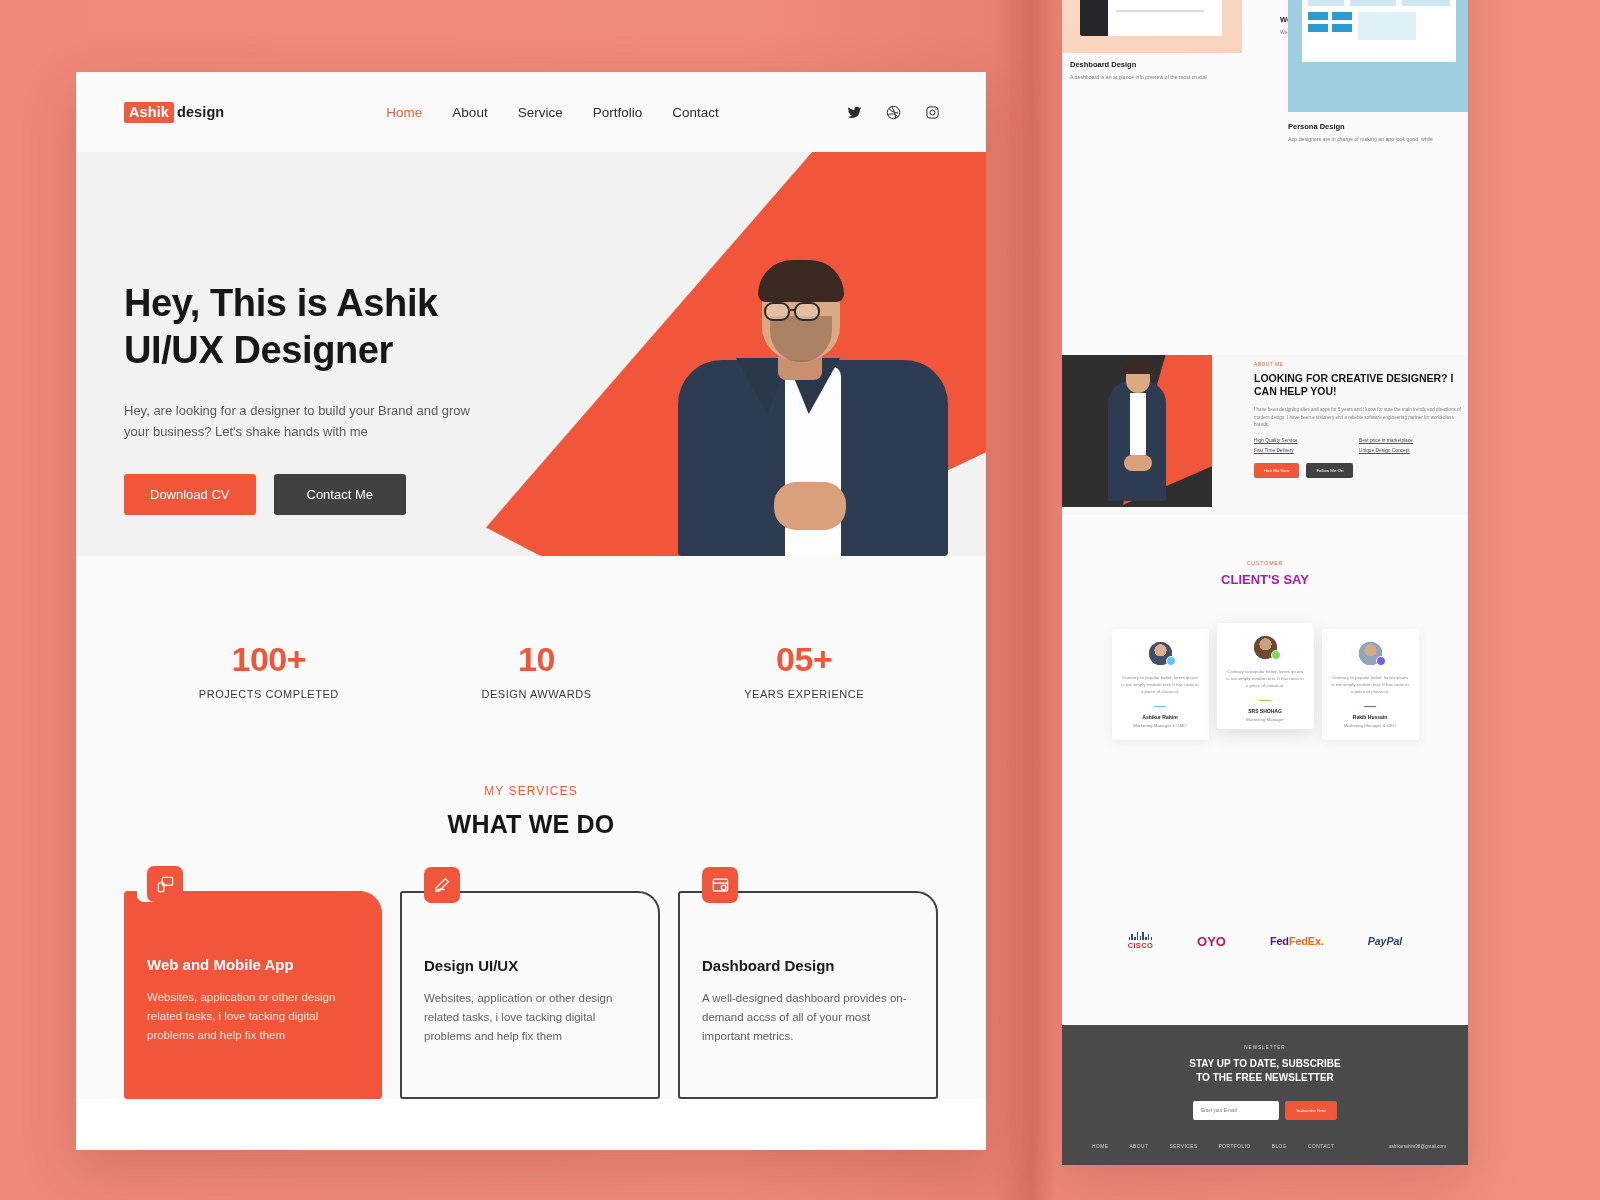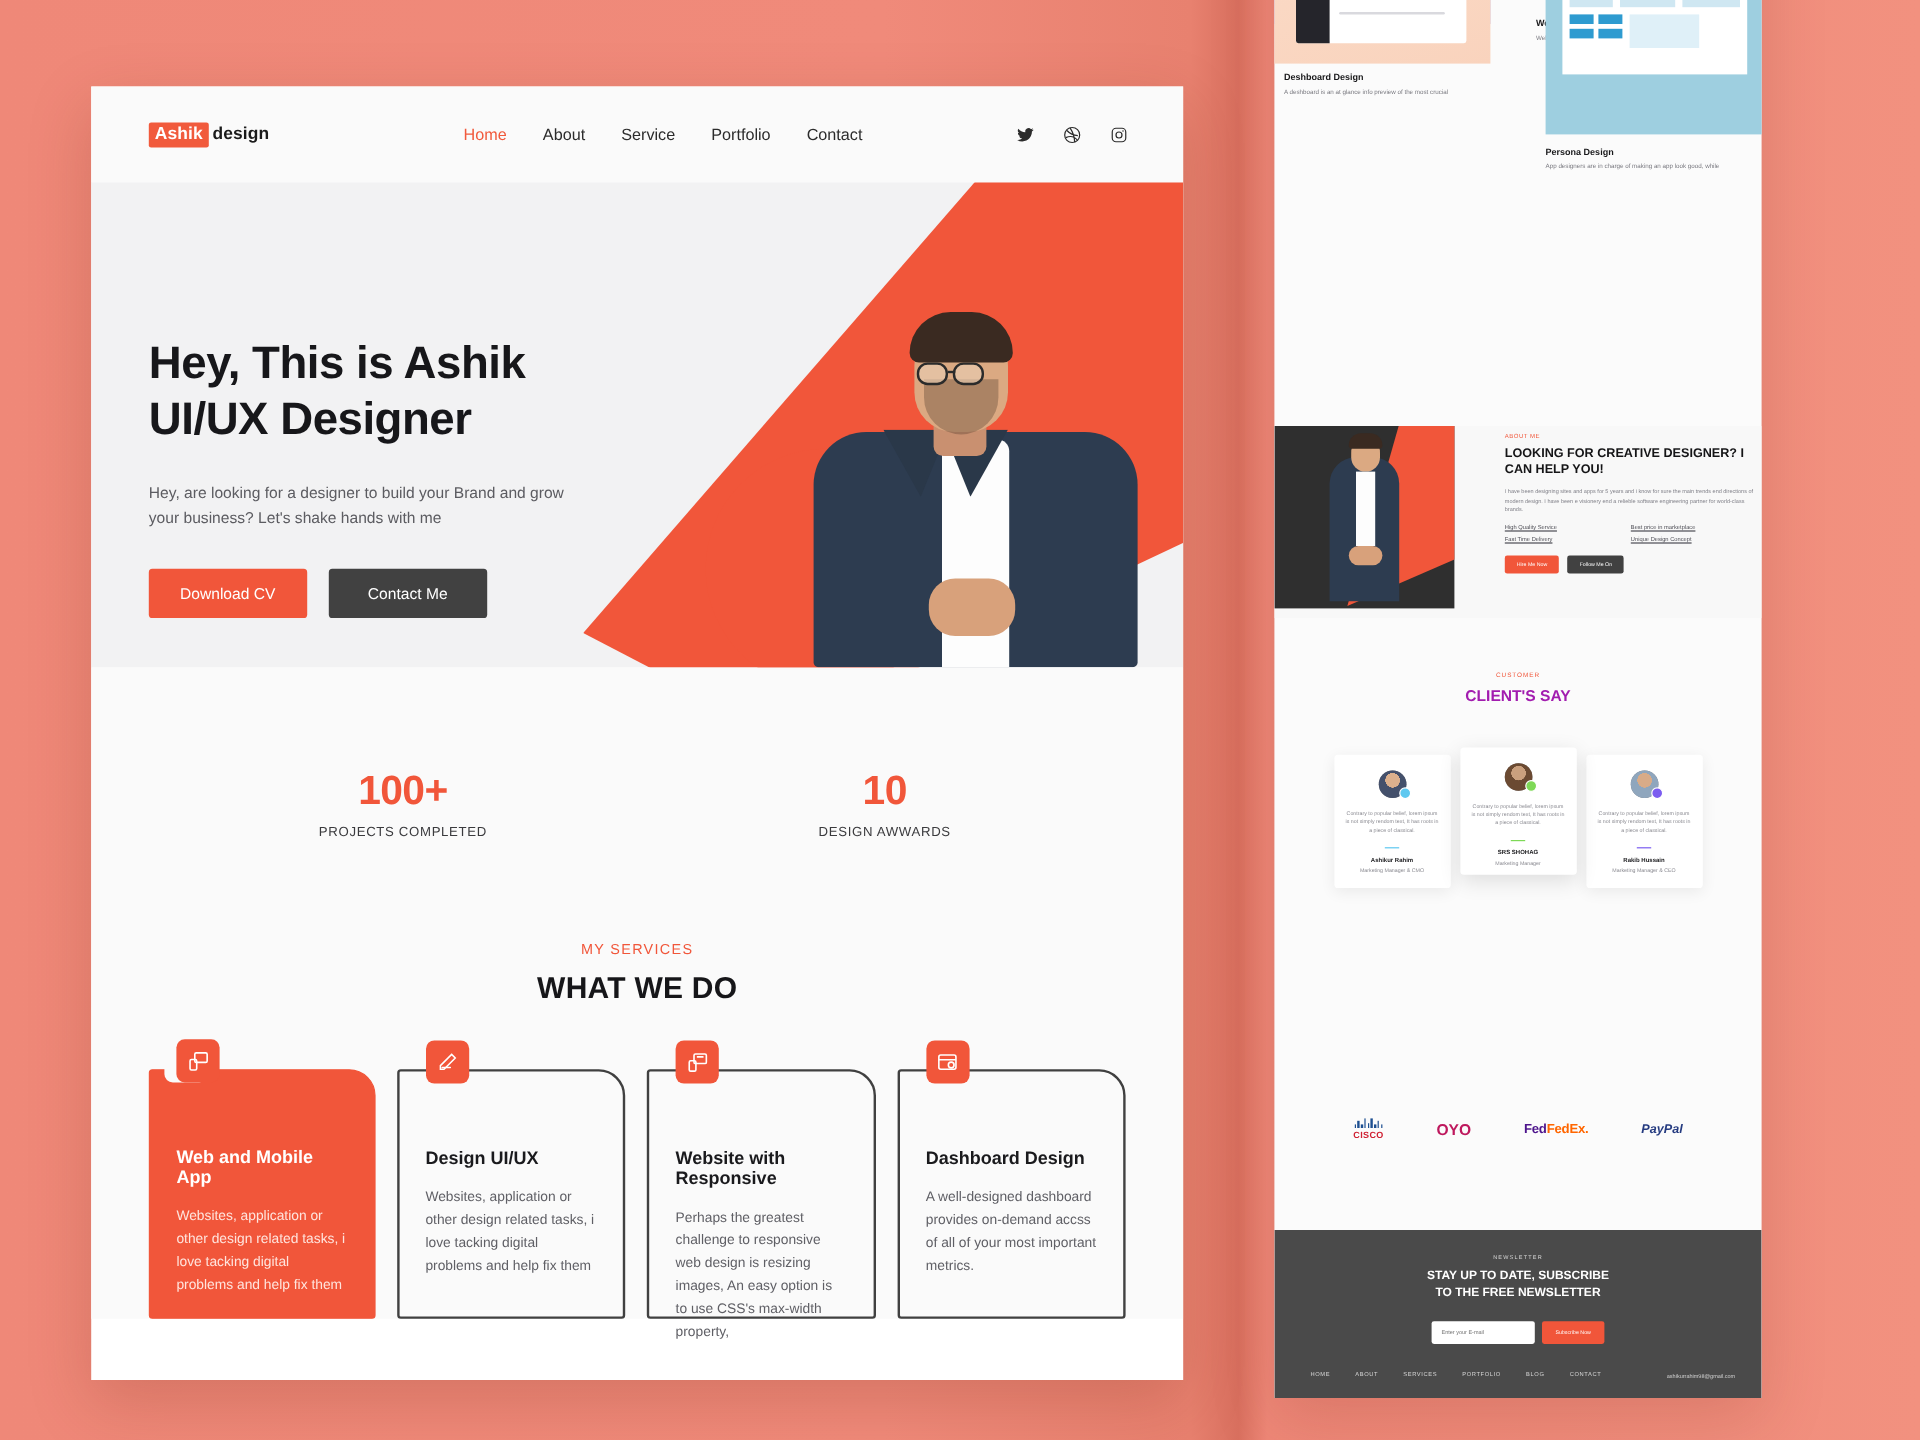--- a/index.html
+++ b/index.html
@@ -348,20 +348,24 @@
 
   <div class="stats">
     <div class="stat">
       <div class="num">100+</div>
       <div class="lbl">PROJECTS COMPLETED</div>
     </div>
     <div class="stat">
       <div class="num">10</div>
       <div class="lbl">DESIGN AWWARDS</div>
     </div>
+    <div class="stat">
+      <div class="num">05+</div>
+      <div class="lbl">YEARS EXPERIENCE</div>
+    </div>
   </div>
 
   <div class="services-head">
     <div class="eyebrow">MY SERVICES</div>
     <h2 class="sec-title">WHAT WE DO</h2>
   </div>
 
   <div class="cards">
 
     <div class="card active">
@@ -379,31 +383,20 @@
       <div class="card-icon">
         <svg width="18" height="18" viewBox="0 0 24 24" fill="none" stroke="#fff" stroke-width="1.7" stroke-linecap="round">
             <path d="M16.5 3.5l4 4L8 20H4v-4z"></path>
             <path d="M6 18h9"></path>
           </svg>
       </div>
       <h3>Design UI/UX</h3>
       <p>Websites, application or other design related tasks, i love tacking digital problems and help fix them</p>
     </div>
 
-    <div class="card plain">
-      <div class="card-icon">
-        <svg width="19" height="19" viewBox="0 0 24 24" fill="none" stroke="#fff" stroke-width="1.7">
-            <rect x="8" y="3" width="13" height="10" rx="1.5"></rect>
-            <rect x="3" y="10" width="7" height="11" rx="1.5"></rect>
-            <path d="M11 6h7"></path>
-          </svg>
-      </div>
-      <h3>Website with Responsive</h3>
-      <p>Perhaps the greatest challenge to responsive web design is resizing images, An easy option is to use CSS's max-width property,</p>
-    </div>
 
     <div class="card plain">
       <div class="card-icon">
         <svg width="19" height="19" viewBox="0 0 24 24" fill="none" stroke="#fff" stroke-width="1.7">
             <rect x="3" y="4" width="18" height="15" rx="2"></rect>
             <path d="M3 9h18"></path>
             <circle cx="16" cy="14.5" r="3" fill="#f1563a"></circle>
           </svg>
       </div>
       <h3>Dashboard Design</h3>

